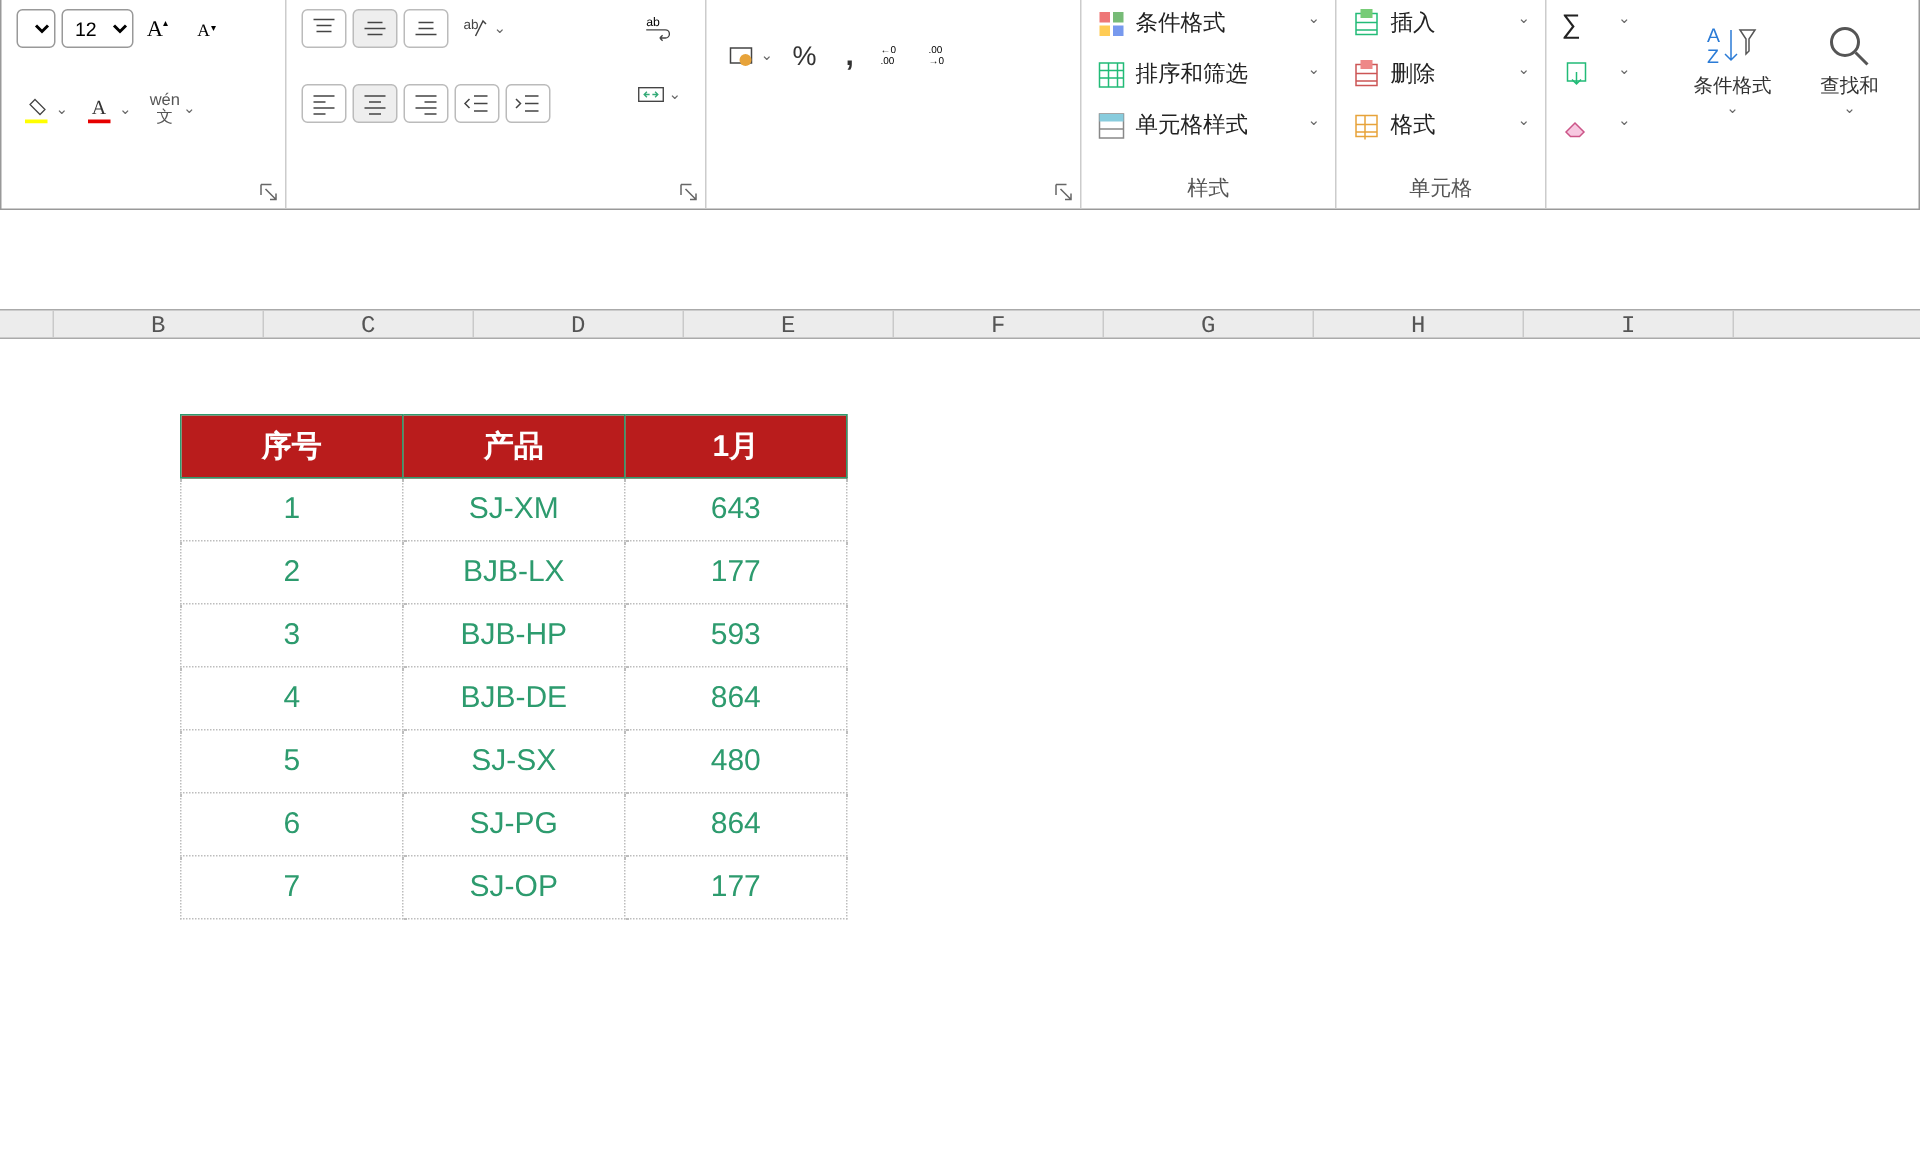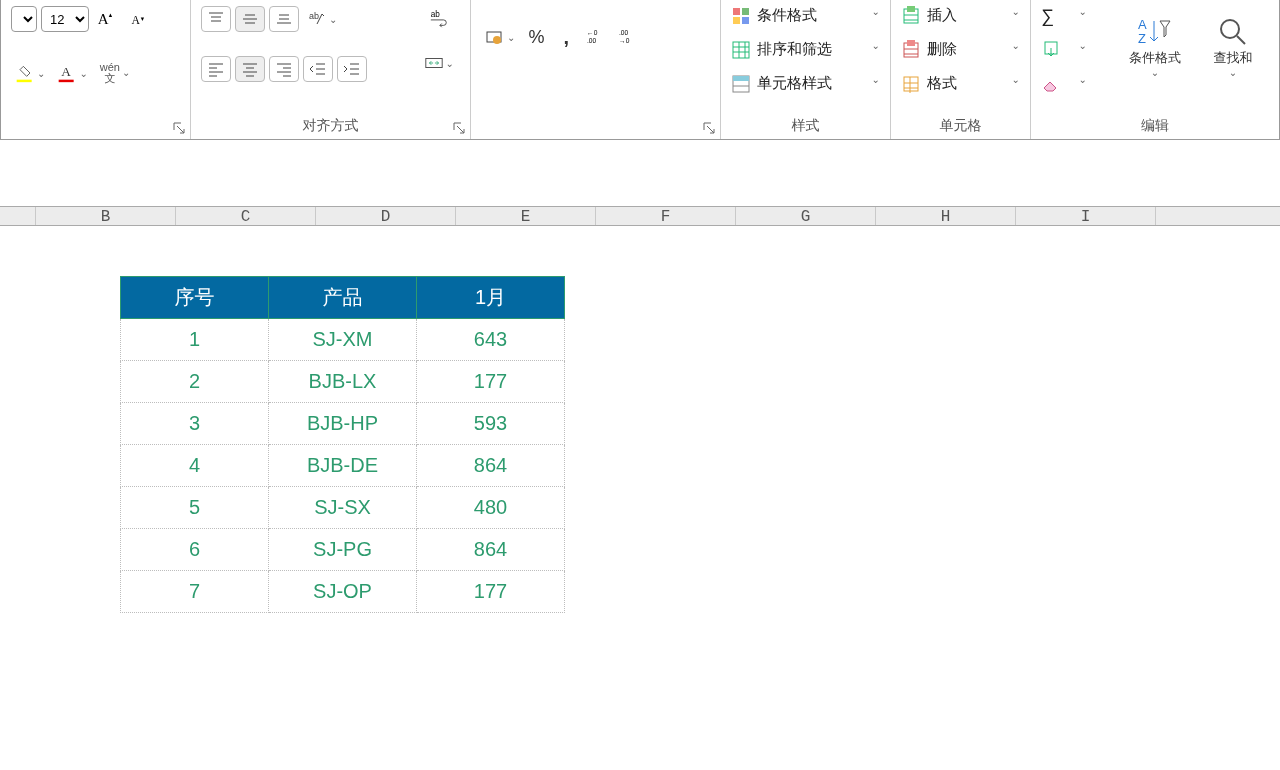--- a/index.html
+++ b/index.html
@@ -30,21 +30,21 @@
 .menurow .drop{font-size:10px;color:#666;margin-left:auto}
 
 
 .sheet-wrap{position:relative;height:630px}
 .colhdr{position:absolute;top:66px;left:0;right:0;height:20px;border-top:1px solid #aaa;border-bottom:1px solid #aaa;background:#ececec;display:flex}
 .colhdr div{flex:0 0 140px;text-align:center;font-family:"Courier New",monospace;font-size:16px;color:#555;border-right:1px solid #c9c9c9;line-height:20px}
 .colhdr div:first-child{flex:0 0 36px}
 .sheet-body{position:absolute;top:86px;left:0;right:0;bottom:0;background:#fff}
 .data-table{position:absolute;left:120px;top:50px;border-collapse:collapse}
 .data-table th,.data-table td{width:148px;height:42px;text-align:center;font-size:20px}
-.data-table th{background:#0369a1;color:#fff;font-weight:400;border:1px solid #2d9b6e}
+.data-table th{background:#b91c1c;color:#fff;font-weight:700;border:1px solid #2d9b6e}
 .data-table td{border:1px dotted #bdbdbd;color:#2d9b6e}
 </style>
 </head>
 <body>
 
 <div class="ribbon">
 
   <div class="ribbon-group" style="width:190px">
     <div class="rows">
       <div class="row">
@@ -156,21 +156,20 @@
           </svg>
         </div>
       <div class="btn naked">
           <svg class="ico" viewBox="0 0 22 22">
             <rect x="2" y="6" width="18" height="10" fill="none" stroke="#444"></rect>
             <path d="M6 11h4m-2-2l-2 2 2 2M16 11h-4m2-2l2 2-2 2" stroke="#3a7" fill="none"></path>
           </svg>
           <span class="drop">⌄</span>
         </div>
     </div>
-    <div class="group-label">对齐方式</div>
     <div class="launcher">
       <svg viewBox="0 0 14 14">
           <path d="M2 2h7M2 2v7M5 5l7 7M12 8v4h-4" fill="none" stroke="#666"></path>
         </svg>
     </div>
   </div>
 
   <div class="ribbon-group" style="width:250px">
     <div class="rows">
       <div class="row" style="margin-top:18px">
@@ -306,21 +305,20 @@
       </div>
       <div class="bigbtn">
         <svg width="34" height="34" viewBox="0 0 34 34">
             <circle cx="14" cy="14" r="9" fill="none" stroke="#555" stroke-width="2"></circle>
             <path d="M21 21l8 8" stroke="#555" stroke-width="2"></path>
           </svg>
         <span>查找和</span>
           <span class="drop">⌄</span>
       </div>
     </div>
-    <div class="group-label">编辑</div>
   </div>
 
 </div>
 
 <div class="sheet-wrap">
   <div class="colhdr" id="colhdr">
       <div></div>
       <div>B</div>
       <div>C</div>
       <div>D</div>

